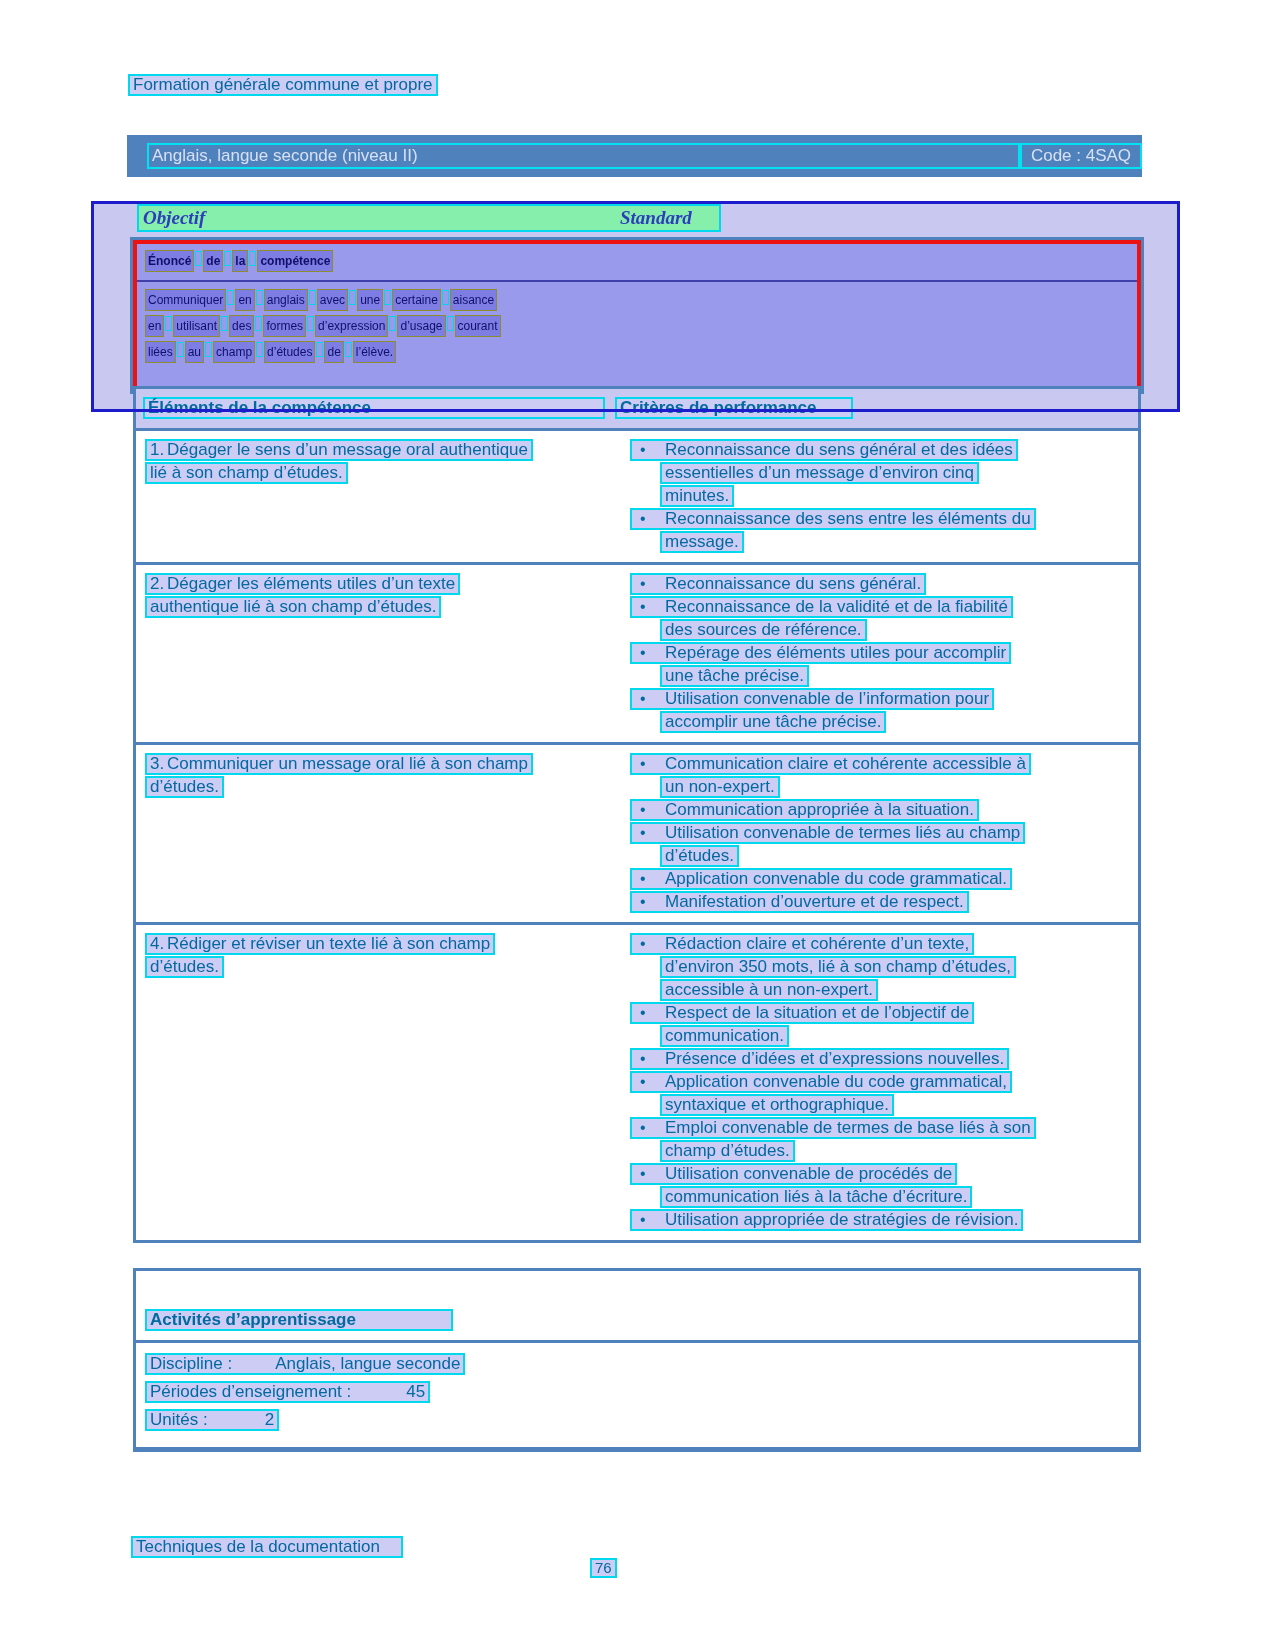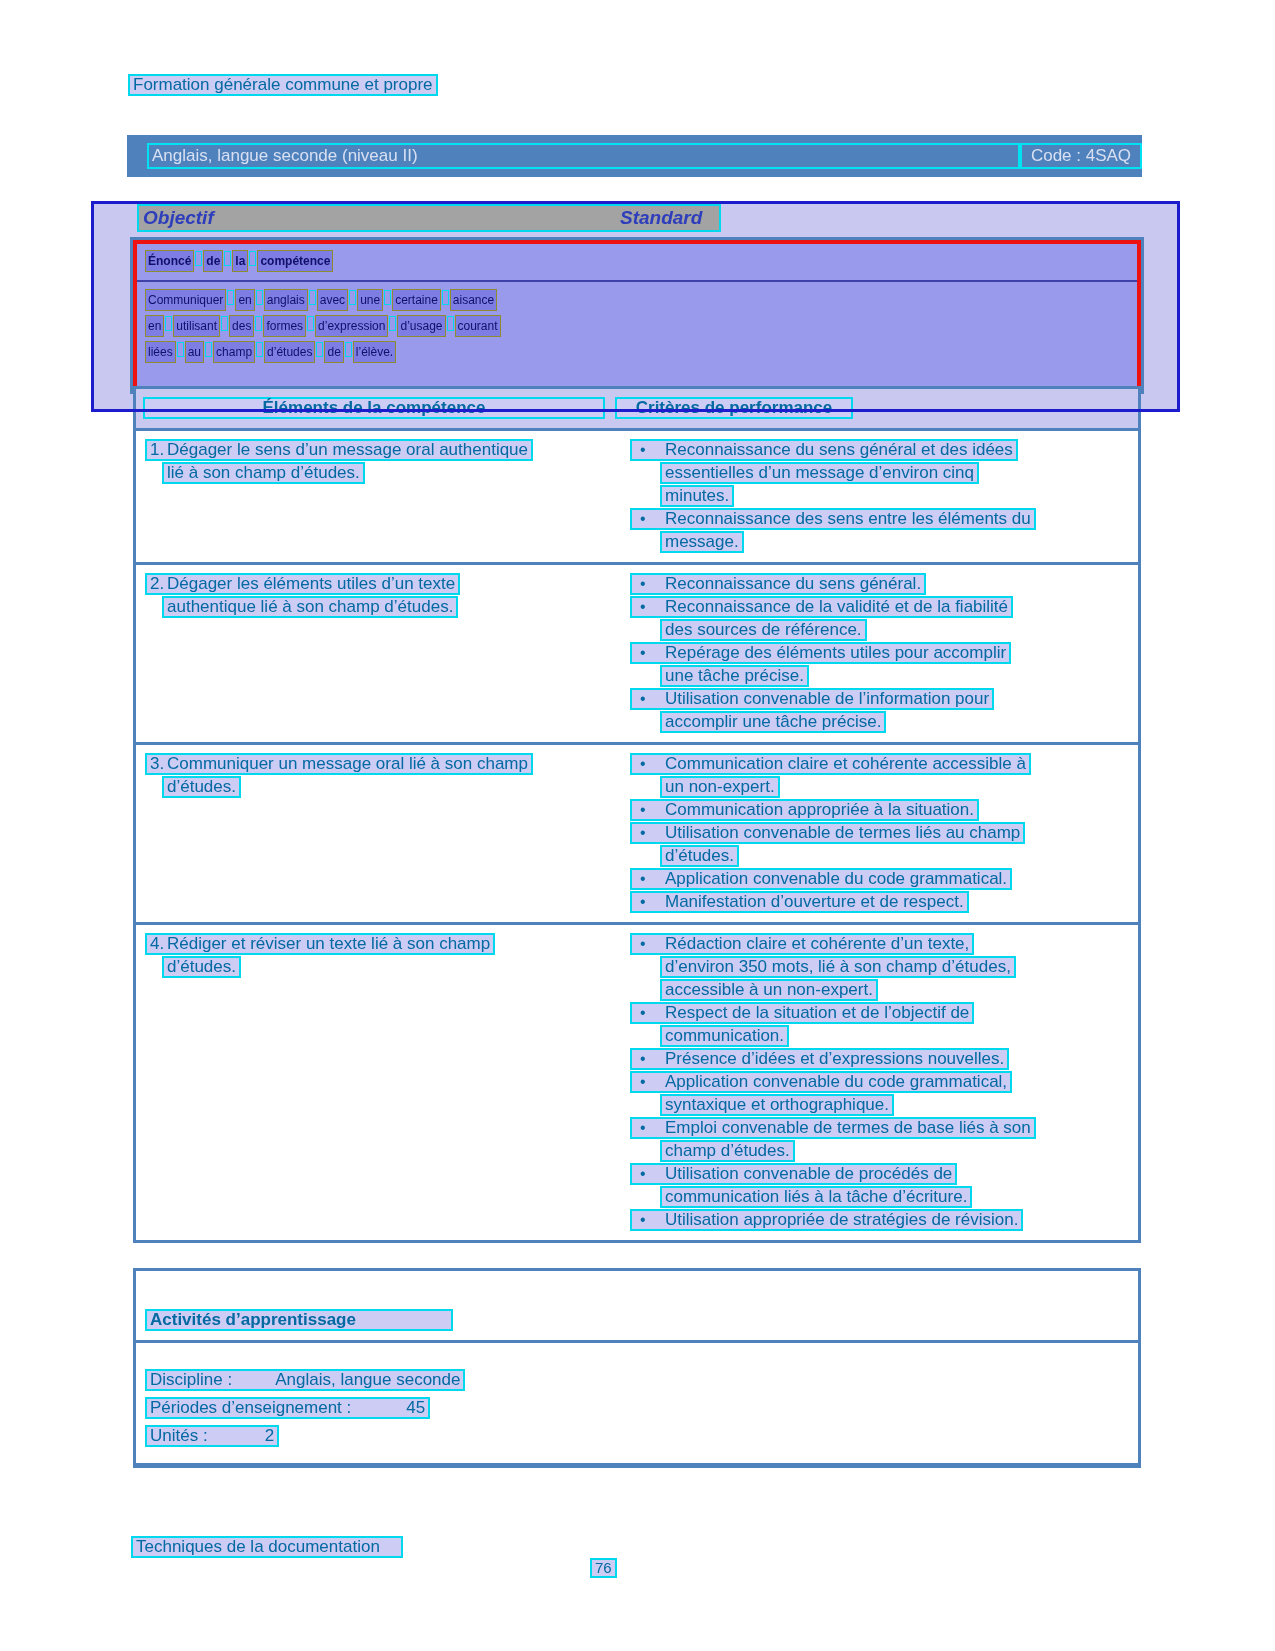--- a/index.html
+++ b/index.html
@@ -44,21 +44,21 @@
     position:absolute; left:91px; top:201px; width:1089px; height:211px;
     background:#c8c8f0; z-index:0;
   }
   
   #blue-rect {
     position:absolute; left:91px; top:201px; width:1089px; height:211px;
     border:3px solid #1c1ccd; box-sizing:border-box; z-index:50; pointer-events:none;
   }
   #obj-bar {
     position:absolute; left:137px; top:204px; width:580px; height:24px;
-    background:#a3a3a3; border:2px solid #00d8ee; z-index:10;
+    background:#86efac; border:2px solid #00d8ee; z-index:10;font-family:Liberation Serif, serif;
   }
   .obj-word {
     position:absolute; top:0; font-style:italic; font-weight:bold;
     font-size:19px; line-height:24px; color:#2d3dbb;
   }
   .obj-word.o1 { left:4px; }
   .obj-word.o2 { left:481px; }
 
   
   #enonce {
@@ -77,41 +77,41 @@
   .sp {
     display:inline-block; width:5px; height:13px; margin:0 1px;
     border:1px solid #00d8ee; vertical-align:-1px; background:transparent;
   }
 
   
   #main-table {
     position:absolute; left:133px; top:386px; width:1002px;
     border:3px solid #4f81bd; background:#ffffff; z-index:10; box-sizing:content-box;
   }
-  .mt-header { height:39px; background:#c8c8f0; border-bottom:3px solid #4f81bd; position:relative;text-align:center; }
+  .mt-header { height:39px; background:#c8c8f0; border-bottom:3px solid #4f81bd; position:relative; }
   .mt-h1 { position:absolute; left:7px; top:8px; width:452px; font-weight:bold; }
   .mt-h2 { position:absolute; left:479px; top:8px; width:228px; font-weight:bold; }
   .trow { display:flex; padding:8px 0;gap:8px; }
   .trow + .trow { border-top:3px solid #4f81bd; }
   .cell-l { width:478px; padding-left:9px; box-sizing:border-box; flex:none; }
   .cell-r { flex:1; padding-left:8px; }
   .num { display:inline-block; width:17px; }
-  .contl { margin-left:17px; }
+  .contl { margin-left:0; }
   .bullet { display:inline-block; width:30px; text-indent:5px; font-size:16px; }
   .contr { margin-left:30px; }
 
   
   #activities {
     position:absolute; left:133px; top:1268px; width:1002px;
     border:3px solid #4f81bd; border-bottom-width:5px;
     background:#ffffff; z-index:10; box-sizing:content-box;
   }
   .act-header { padding:10px 0 8px 9px; border-bottom:3px solid #4f81bd; }
   .act-title { font-weight:bold; width:298px;margin-top:28px; }
-  .act-body { padding:20px 0 10px 9px; }
+  .act-body { padding:4px 0 10px 9px; }
   .act-body .hl { margin:6px 0; }
   .lab { display:inline-block; }
   .gap1 { display:inline-block; width:43px; }
   .gap2 { display:inline-block; width:55px; }
   .gap3 { display:inline-block; width:57px; }
 
   
   #footer-label { position:absolute; left:131px; top:1536px; width:262px; }
   #page-num { position:absolute; left:590px; top:1558px; font-size:15px; line-height:16px; }
 </style>

